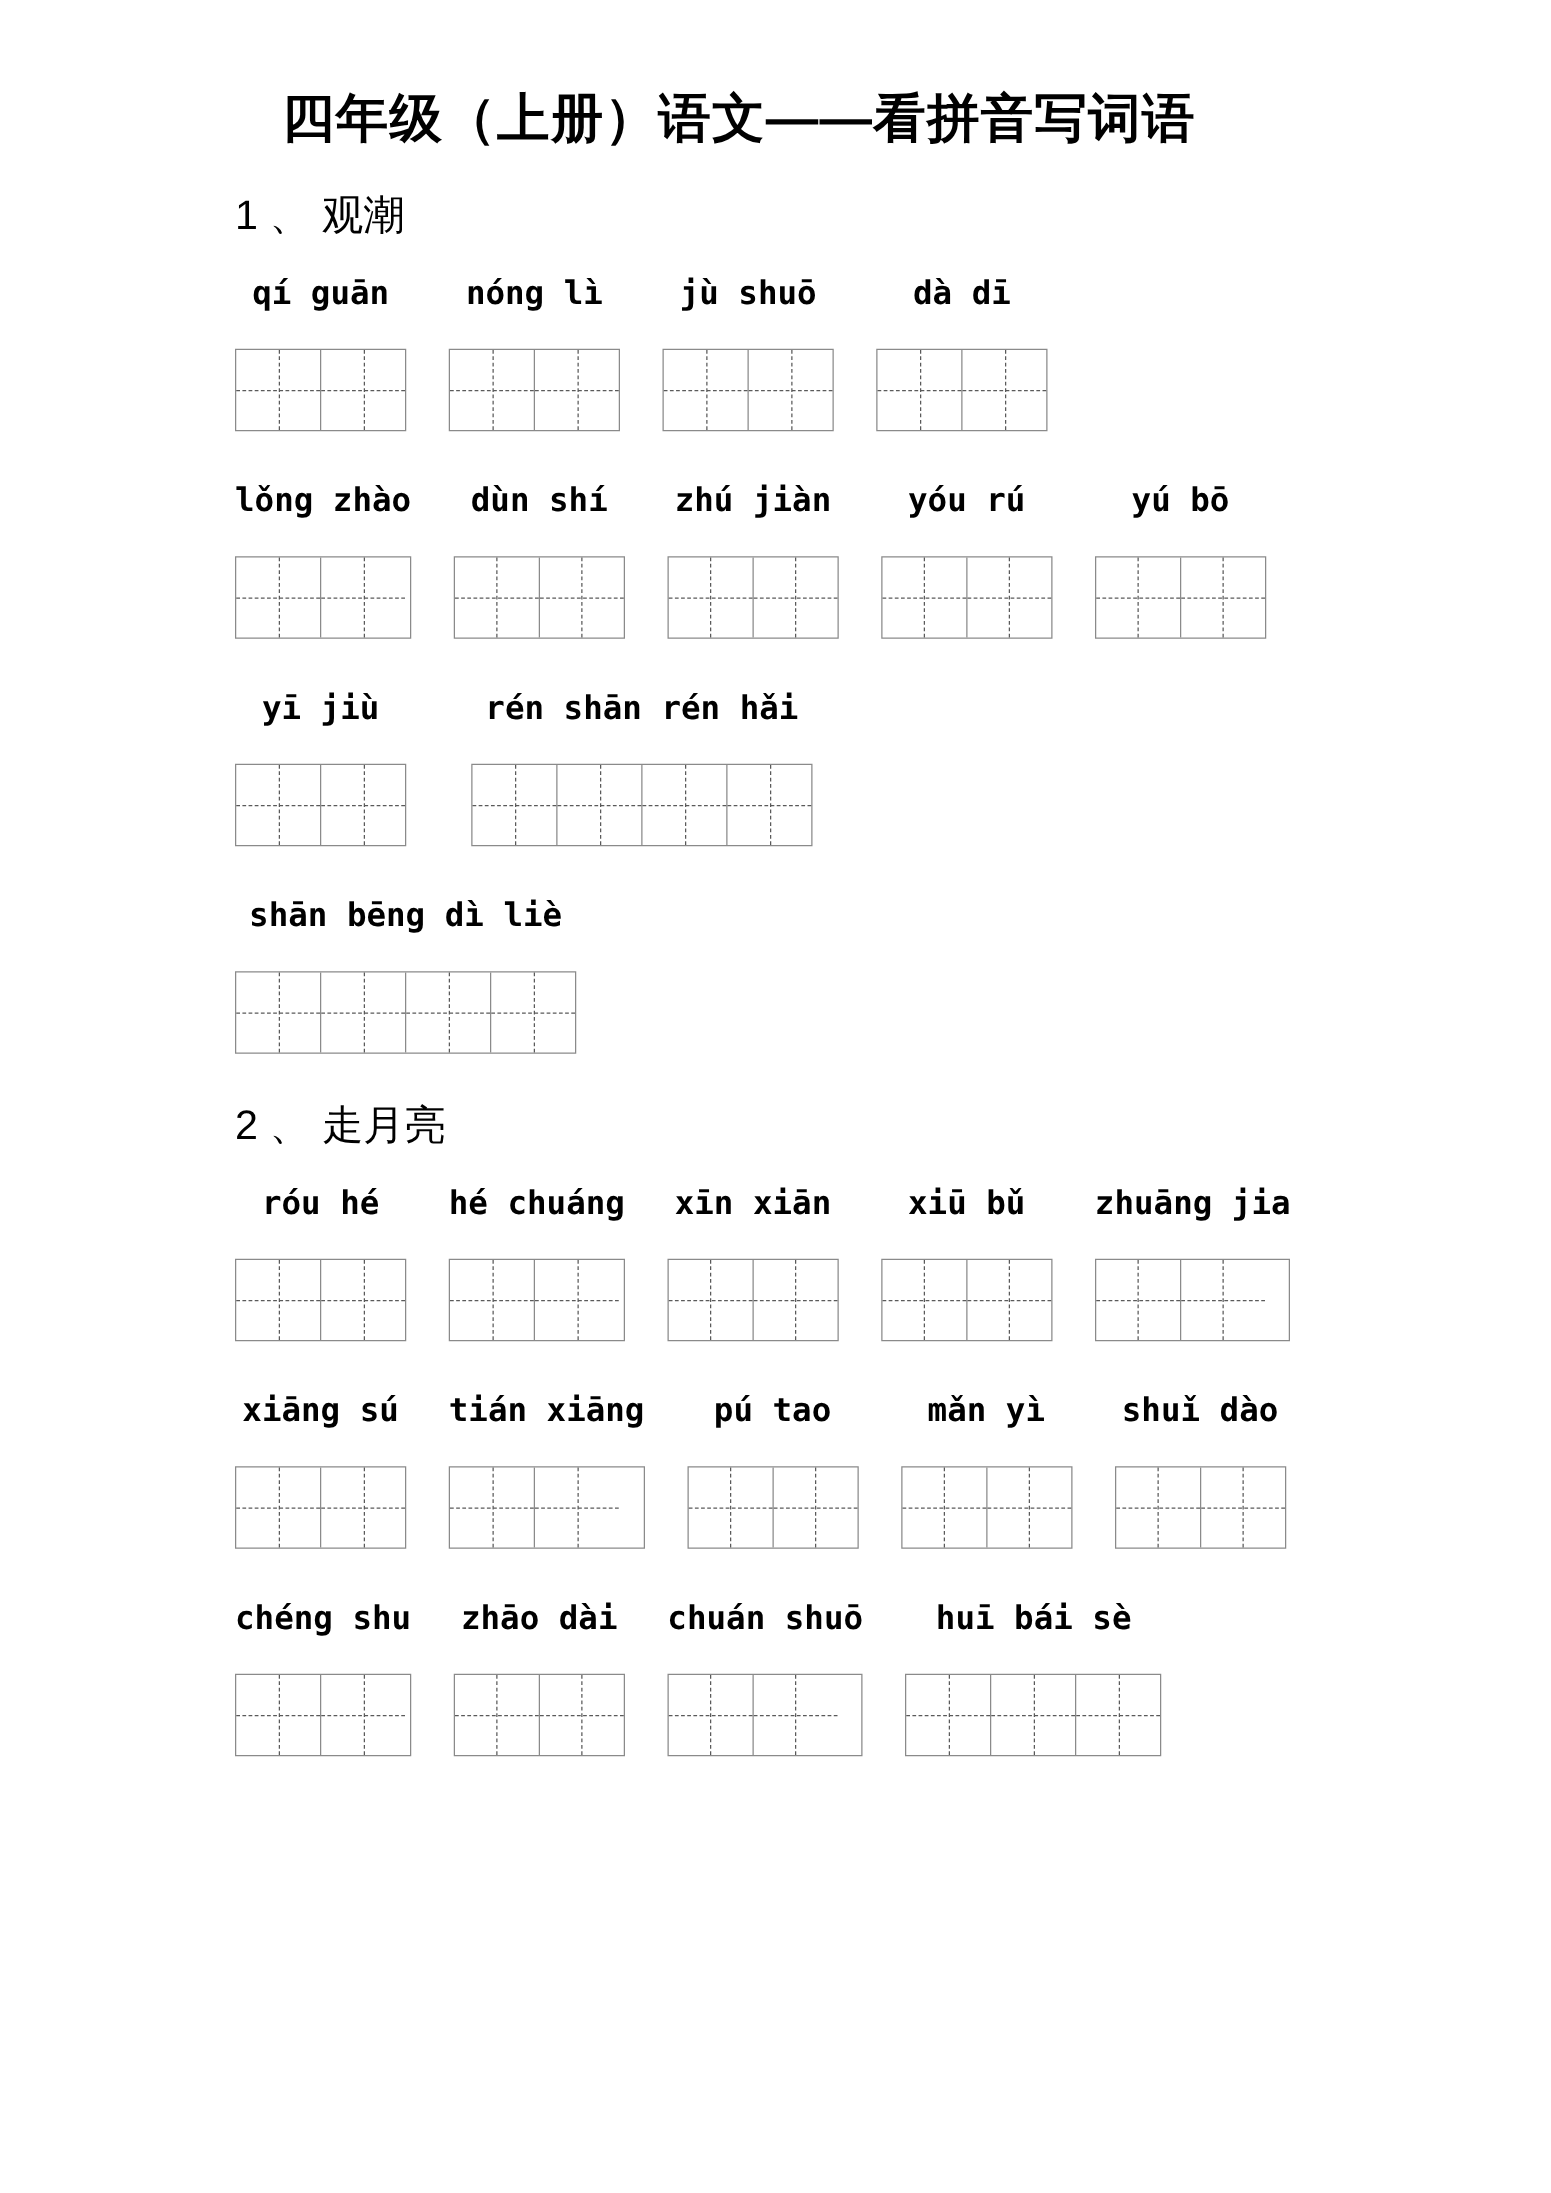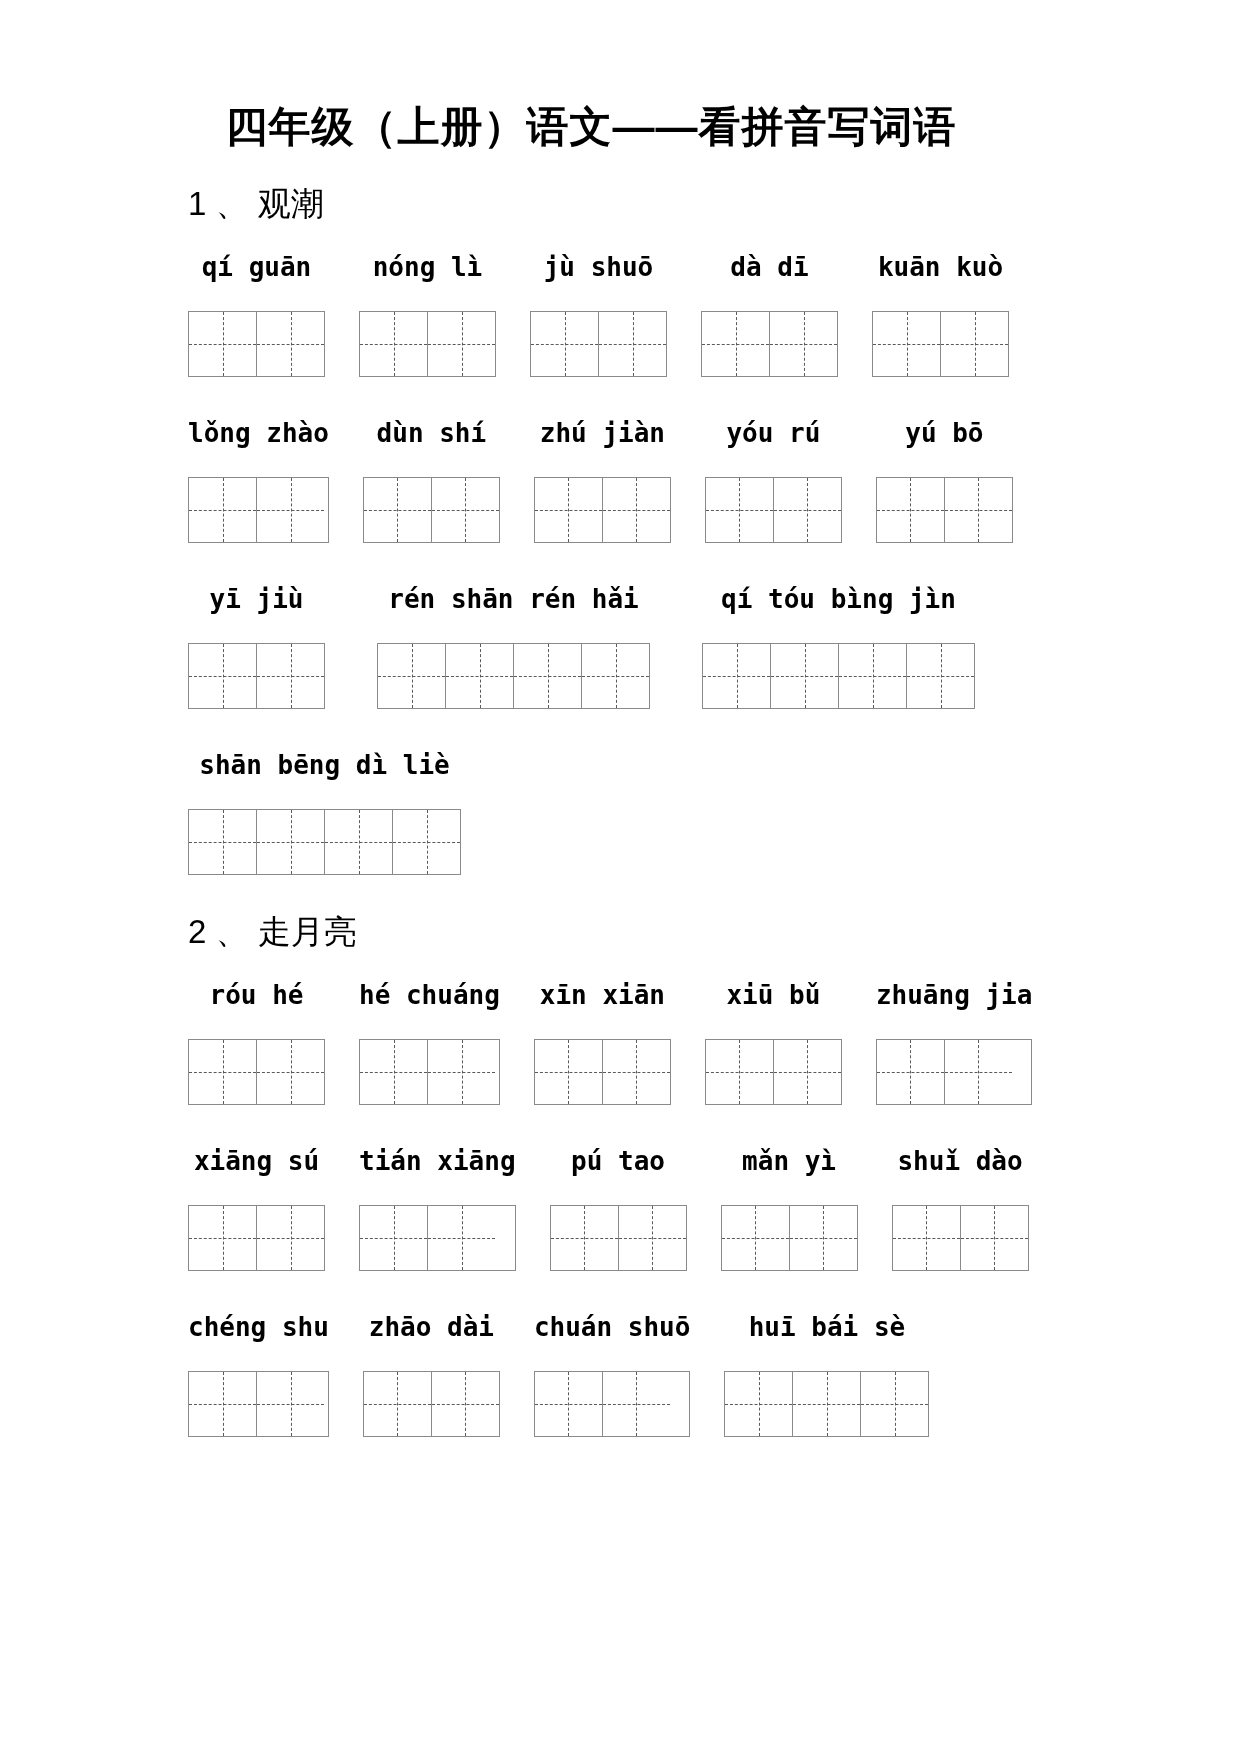--- a/index.html
+++ b/index.html
@@ -13,21 +13,21 @@
     position: relative;
     font-family: "Liberation Sans", sans-serif;
     color: #000000;
     overflow: hidden;
   }
   .content {
     position: absolute;
     left: 188px;
     top: 0;
     width: 806px;
-    padding-top: 101px;
+    padding-top: 69px;
   }
   .page-title {
     text-align: center;
     font-weight: 700;
     font-size: 42px;
     line-height: 52px;
     letter-spacing: 1px;
     margin: 0 0 34px 0;
     white-space: nowrap;
   }
@@ -123,27 +123,20 @@
             <div class="cell"></div>
           </div>
         </div>
         <div class="word-group">
           <div class="pinyin">dà dī</div>
           <div class="grid-box">
             <div class="cell"></div>
             <div class="cell"></div>
           </div>
         </div>
-        <div class="word-group">
-          <div class="pinyin">kuān kuò</div>
-          <div class="grid-box">
-            <div class="cell"></div>
-            <div class="cell"></div>
-          </div>
-        </div>
       </div>
       <div class="word-row" style="gap: 34px;">
         <div class="word-group">
           <div class="pinyin">lǒng zhào</div>
           <div class="grid-box">
             <div class="cell"></div>
             <div class="cell"></div>
           </div>
         </div>
         <div class="word-group">
@@ -178,29 +171,20 @@
       <div class="word-row" style="gap: 52px; align-items: center;">
         <div class="word-group">
           <div class="pinyin">yī jiù</div>
           <div class="grid-box">
             <div class="cell"></div>
             <div class="cell"></div>
           </div>
         </div>
         <div class="word-group">
           <div class="pinyin">rén shān rén hǎi</div>
-          <div class="grid-box">
-            <div class="cell"></div>
-            <div class="cell"></div>
-            <div class="cell"></div>
-            <div class="cell"></div>
-          </div>
-        </div>
-        <div class="word-group">
-          <div class="pinyin">qí tóu bìng jìn</div>
           <div class="grid-box">
             <div class="cell"></div>
             <div class="cell"></div>
             <div class="cell"></div>
             <div class="cell"></div>
           </div>
         </div>
       </div>
       <div class="word-row" style="gap: 34px;">
         <div class="word-group">

